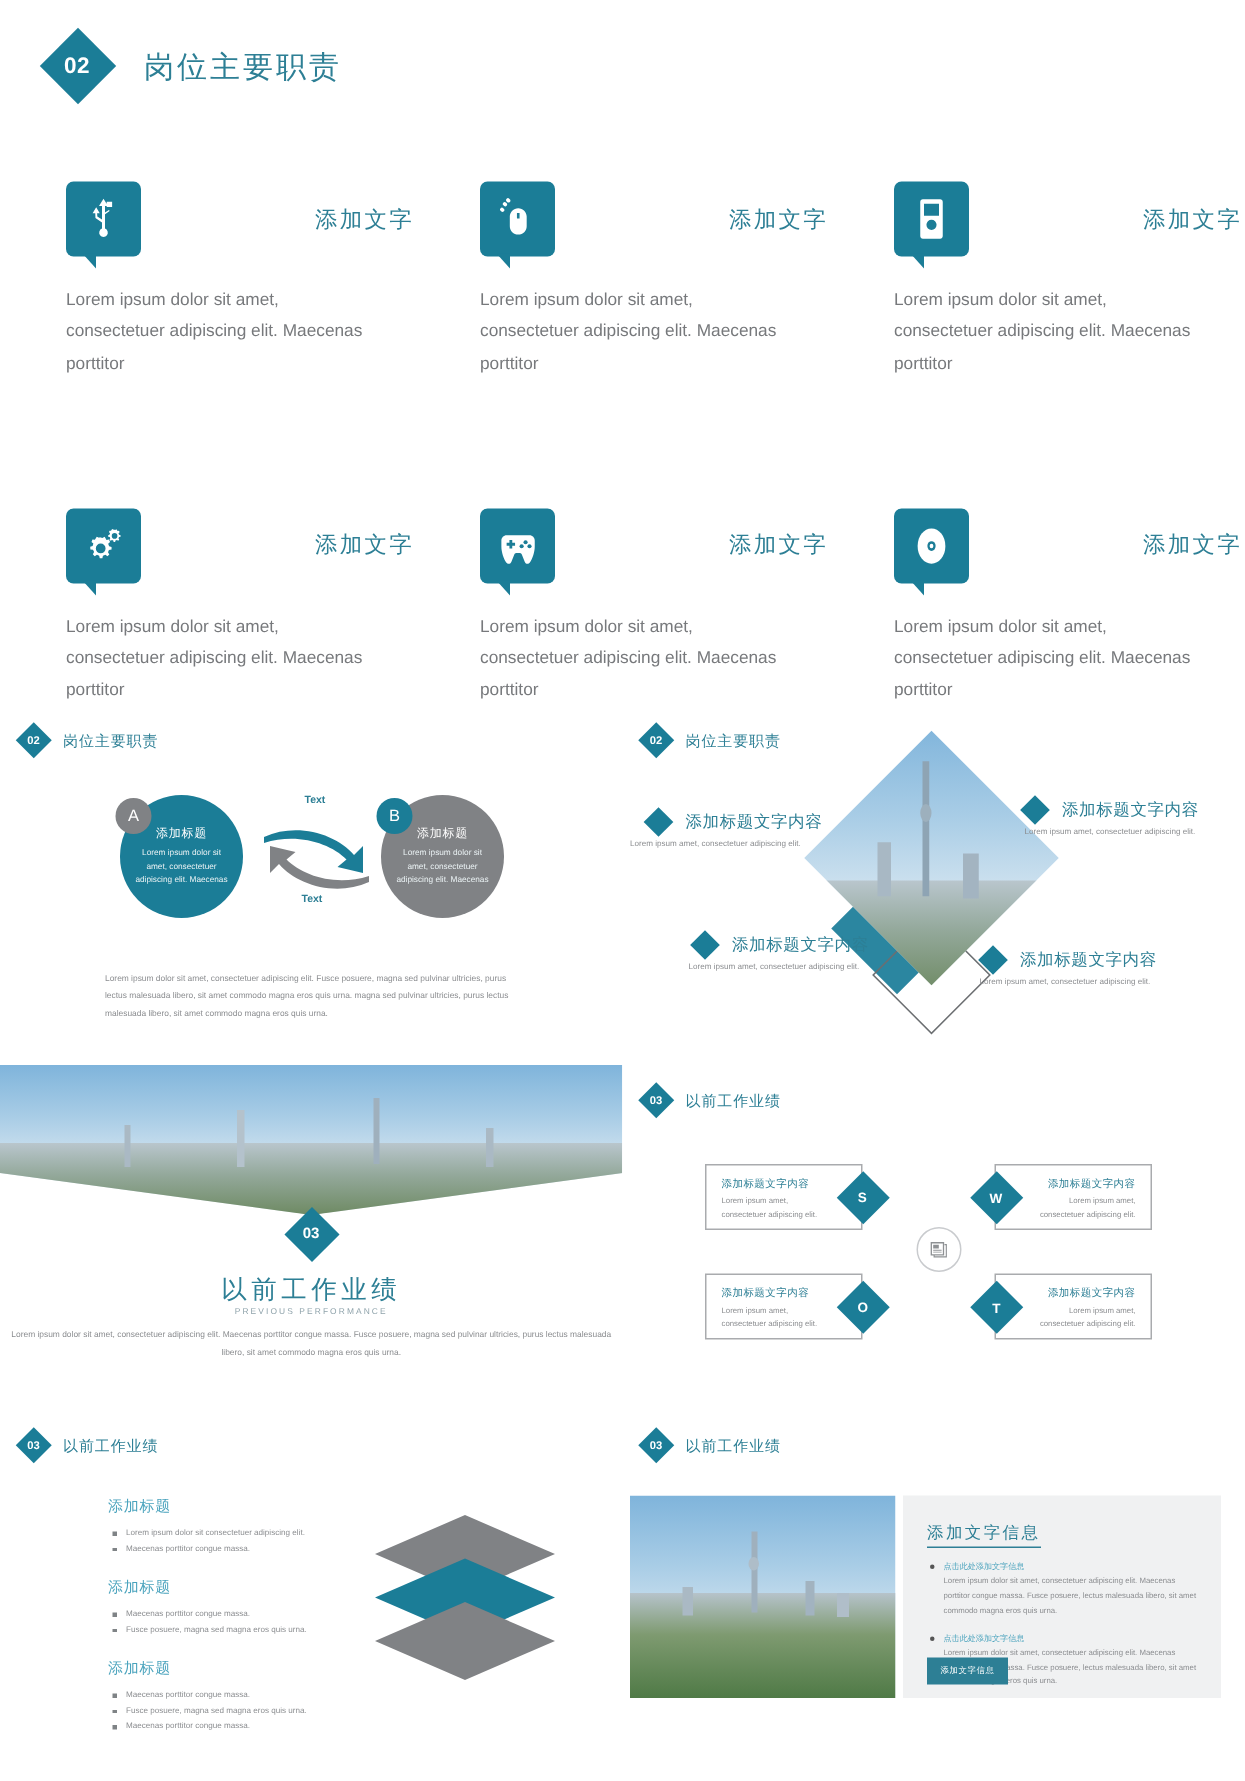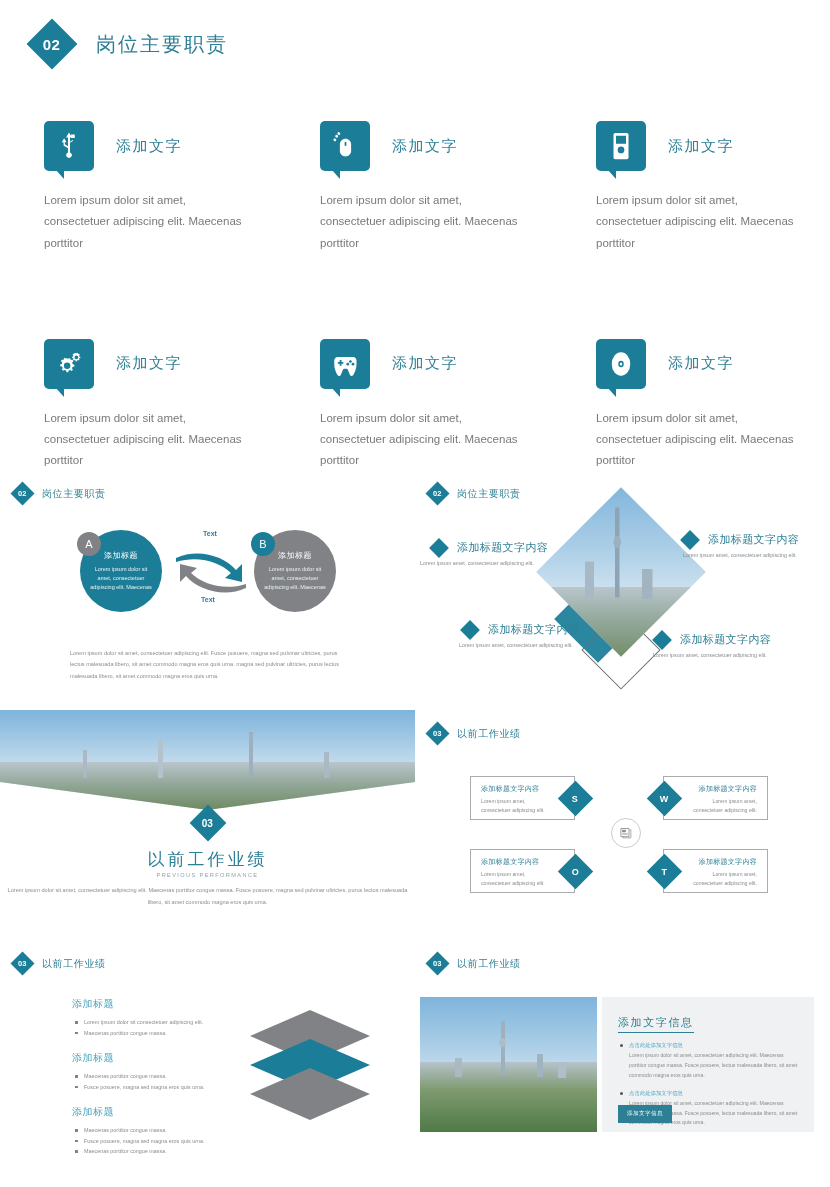--- a/index.html
+++ b/index.html
@@ -21,21 +21,21 @@
     transform:rotate(-45deg); color:#fff; font-size:15px; font-weight:bold;
     letter-spacing:.3px;
   }
   #hero-head .htitle {
     margin-left:26px; font-size:20px; color:#2d7f95; letter-spacing:2px;
   }
 
   .feat-grid { position:absolute; left:0; top:118px; width:830px; }
   .feat-row { display:flex; }
   .feat { width:276px; padding-left:44px; }
-  .feat-top { display:flex; align-items:center; height:56px; }
+  .feat-top { display:flex; align-items:center; height:56px;justify-content:space-between; }
   .pin {
     width:50px; height:50px; background:#1b7d97; border-radius:5px;
     position:relative; display:flex; align-items:center; justify-content:center;
     flex:none;
   }
   .pin:after{
     content:""; position:absolute; left:11px; bottom:-8px;
     width:0;height:0;border-left:9px solid transparent;
     border-right:0 solid transparent;border-top:10px solid #1b7d97;
   }

